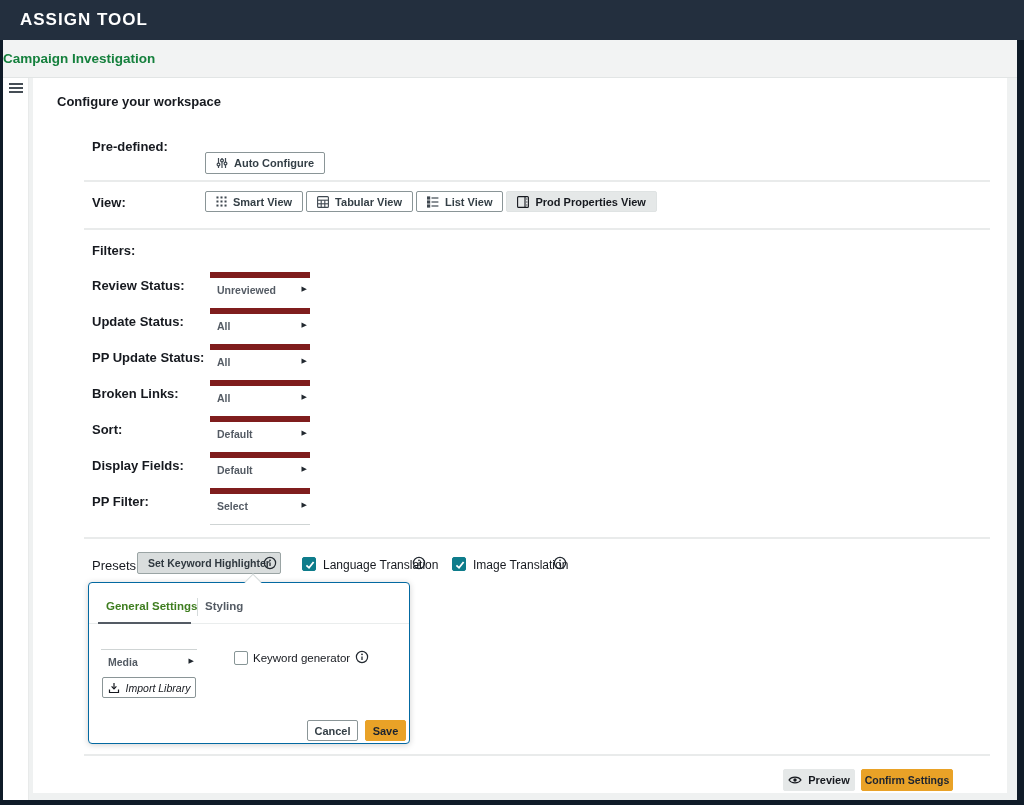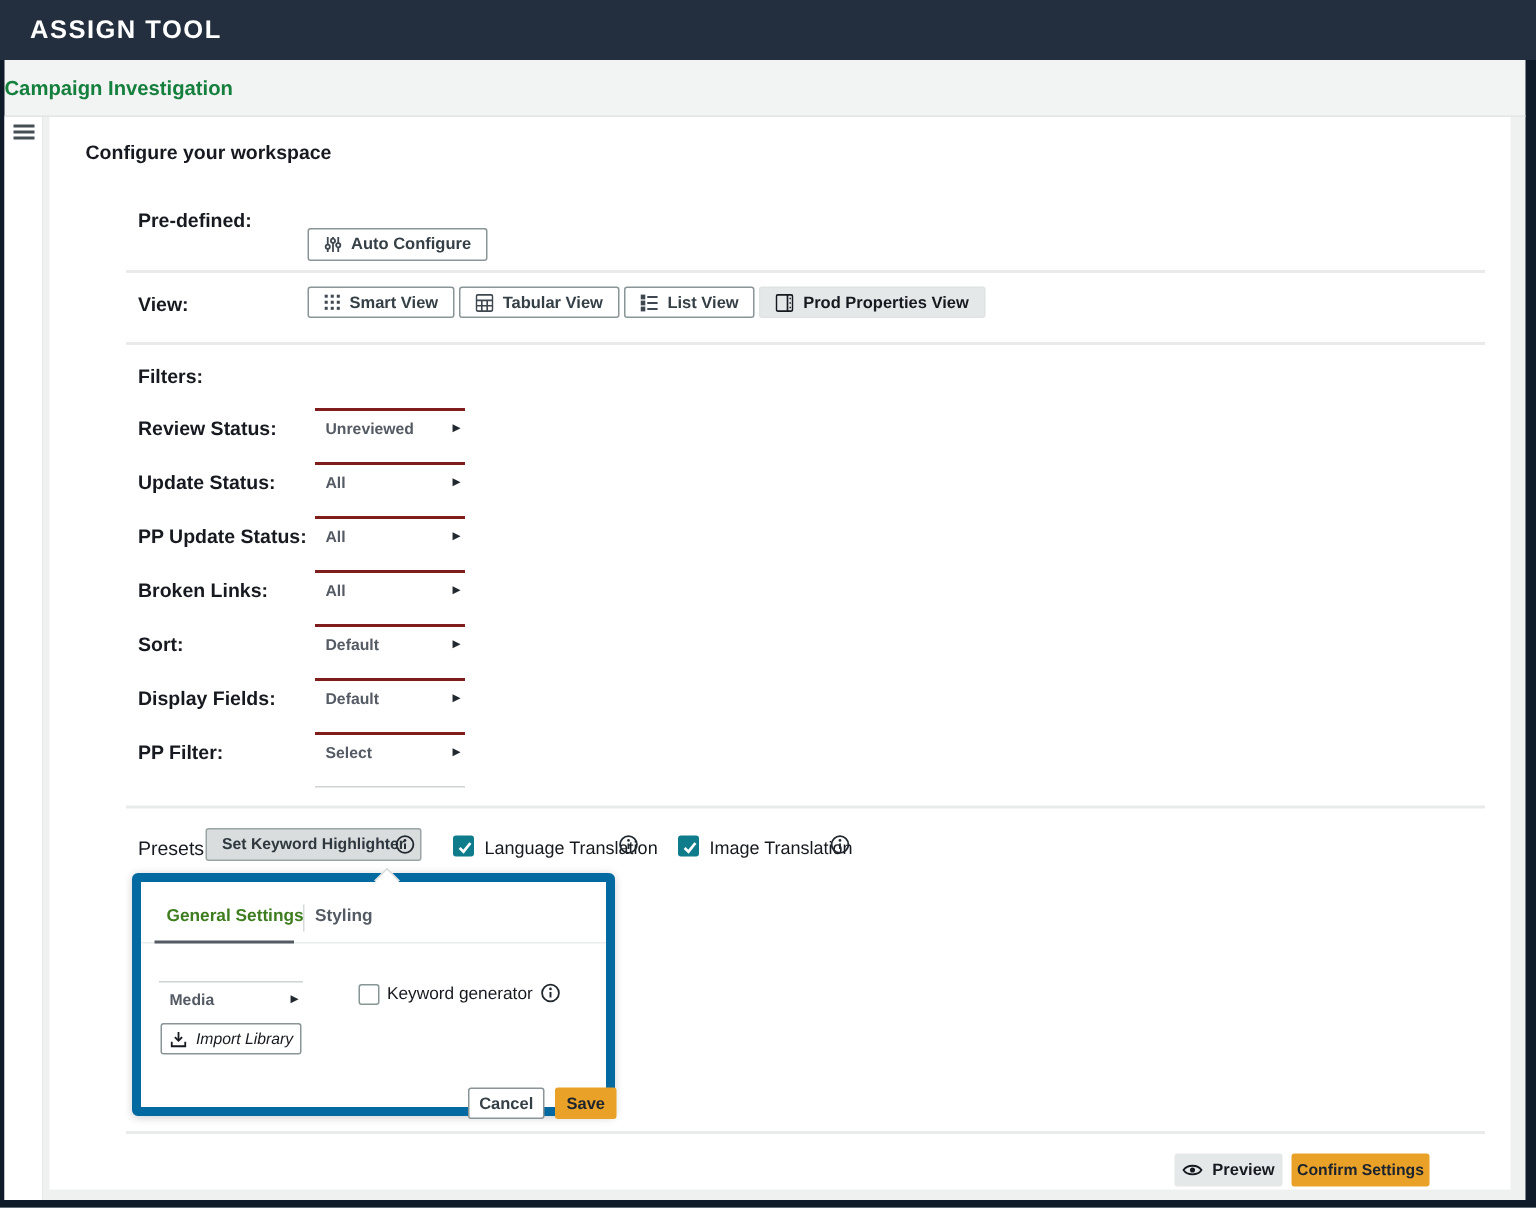--- a/index.html
+++ b/index.html
@@ -26,35 +26,35 @@
   .btn { display:inline-flex; align-items:center; justify-content:center; gap:6px; border:1px solid #8a9597; background:#ffffff;
          border-radius:2px; font-size:11px; font-weight:700; color:#343f46; padding:0 10px; height:22px; cursor:pointer; white-space:nowrap; }
   .view-row { position:absolute; left:172px; top:113px; display:flex; gap:3px; }
   .view-btn { height:21px;justify-content:flex-end; }
   .view-btn.selected { background:#e5e8e8; border-color:#dfe3e3; color:#16191f; }
 
   .divider { position:absolute; left:51px; width:906px; height:2px; background:#e9ebeb; }
 
   .filter-row { position:absolute; left:59px; width:700px; height:32px; }
   .filter-row .row-label { left:0; top:6px; }
-  .dd { position:absolute; left:118px; top:0; width:100px; border-top:2px solid #7f1d1d; cursor:pointer; }
+  .dd { position:absolute; left:118px; top:0; width:100px; border-top:6px solid #7f1d1d; cursor:pointer; }
   .dd-value { font-size:10.5px; font-weight:700; color:#545b64; padding:6px 0 0 7px; }
   .dd-arrow { position:absolute; right:3px; top:7px; font-size:7px; color:#21282f; }
   .dd-endline { position:absolute; left:177px; width:100px; height:1px; background:#cfd4d4; }
 
   .presets-label { position:absolute; left:59px; top:480px; font-size:13px; font-weight:400; color:#16191f; }
   .skh-btn { position:absolute; left:104px; top:474px; height:22px; background:#d9dddd; border-color:#9aa4a4; font-size:10.5px; color:#2f383f; }
   .info { display:inline-block; width:14px; height:14px; cursor:pointer; }
   .chk { position:absolute; width:14px; height:14px; border-radius:2px; cursor:pointer; }
   .chk.checked { background:#0e7c8b; border:1px solid #0e7c8b; }
   .chk.empty { background:#ffffff; border:1px solid #879596; }
   .chk-label { position:absolute; font-size:12px; color:#16191f; }
 
   .popover { position:absolute; left:55px; top:504px; width:322px; height:162px; background:#ffffff;
-             border:6px solid #0369a1; border-radius:4px; box-shadow:0 1px 6px rgba(0,0,0,0.18); }
+             border:1px solid #0369a1; border-radius:4px; box-shadow:0 1px 6px rgba(0,0,0,0.18); }
   .caret { position:absolute; left:158px; top:-7px; width:12px; height:12px; background:#ffffff;
            border-left:1px solid #d5dbdb; border-top:1px solid #d5dbdb; transform:rotate(45deg); }
   .tabs-border { position:absolute; left:0; top:40px; width:100%; height:1px; background:#eaeded; }
   .tab { position:absolute; top:17px; font-size:11.5px; font-weight:700; cursor:pointer; }
   .tab.active { color:#3e7d1f; }
   .tab.inactive { color:#545b64; }
   .tab-underline { position:absolute; left:9px; top:39px; width:93px; height:2px; background:#545b64; }
   .tab-vdiv { position:absolute; left:108px; top:15px; width:1px; height:18px; background:#d5dbdb; }
 
   .pop-dd { position:absolute; left:12px; top:66px; width:96px; border-top:1px solid #cfd4d4; cursor:pointer; }

